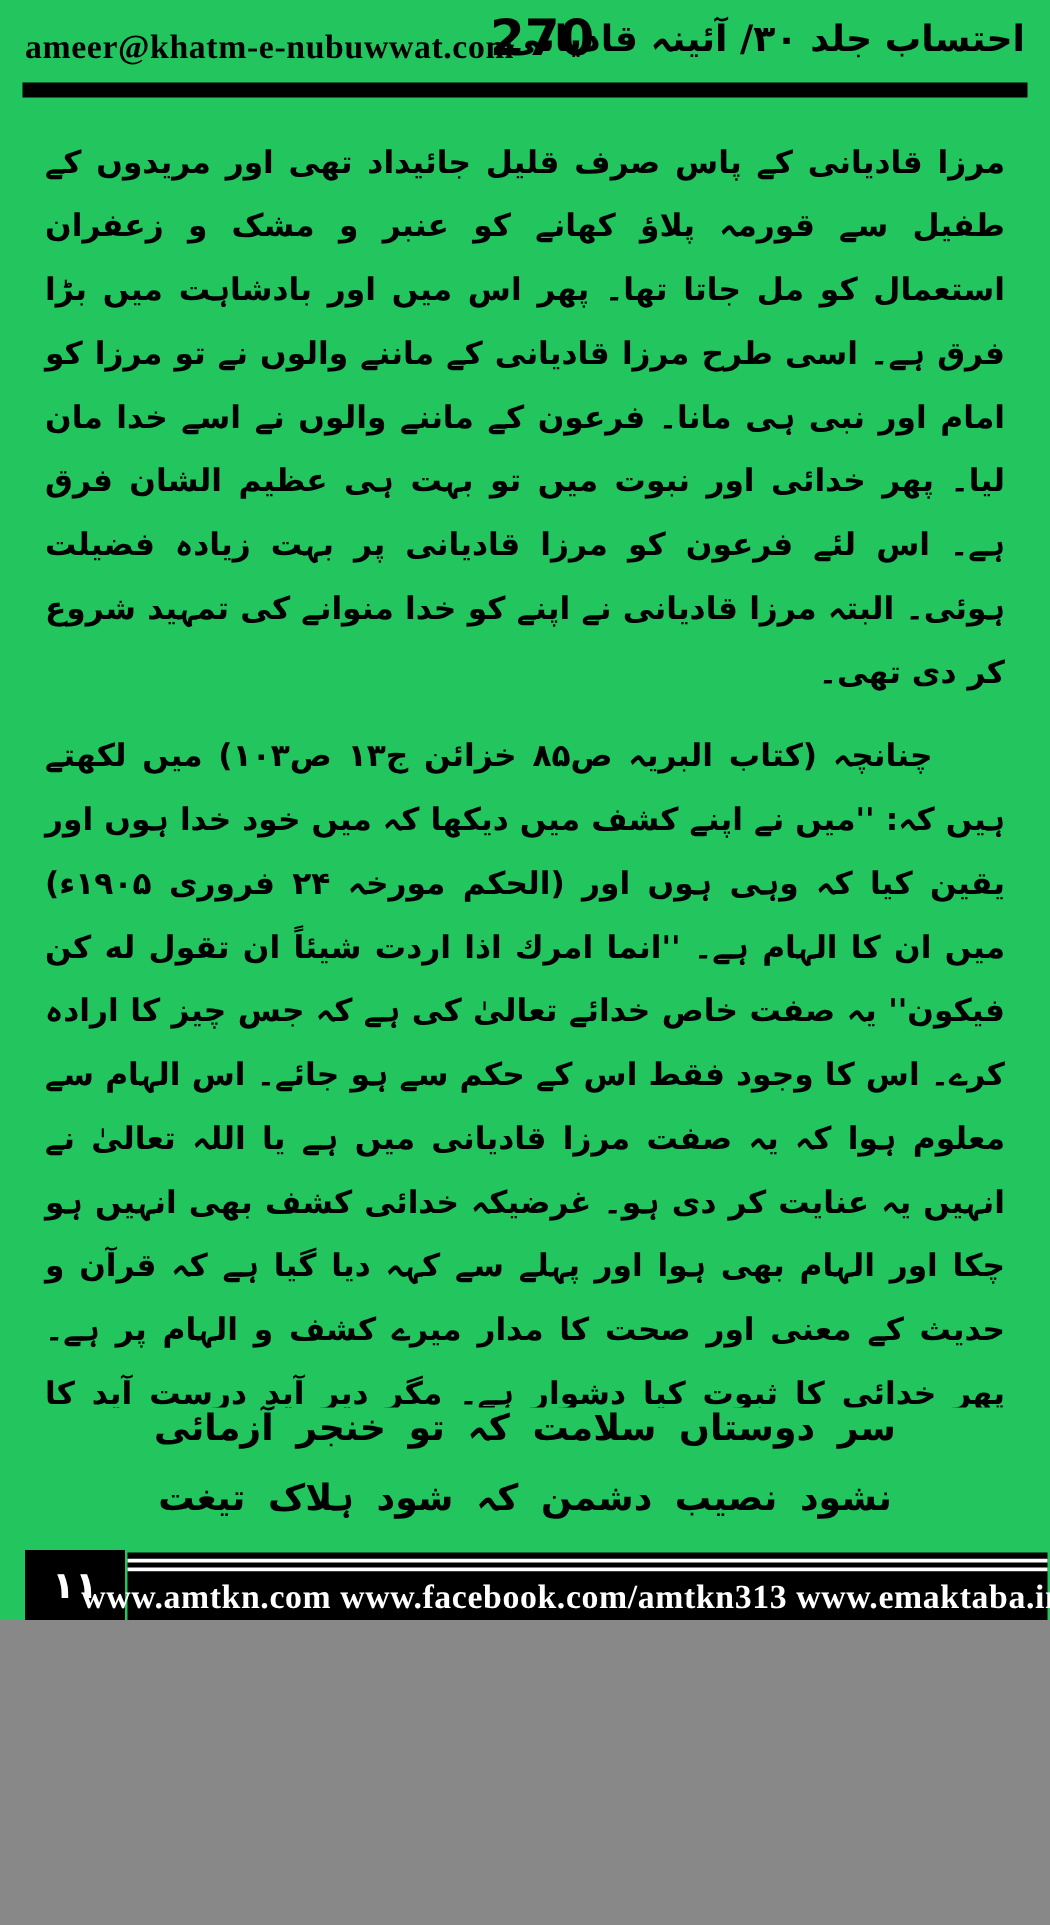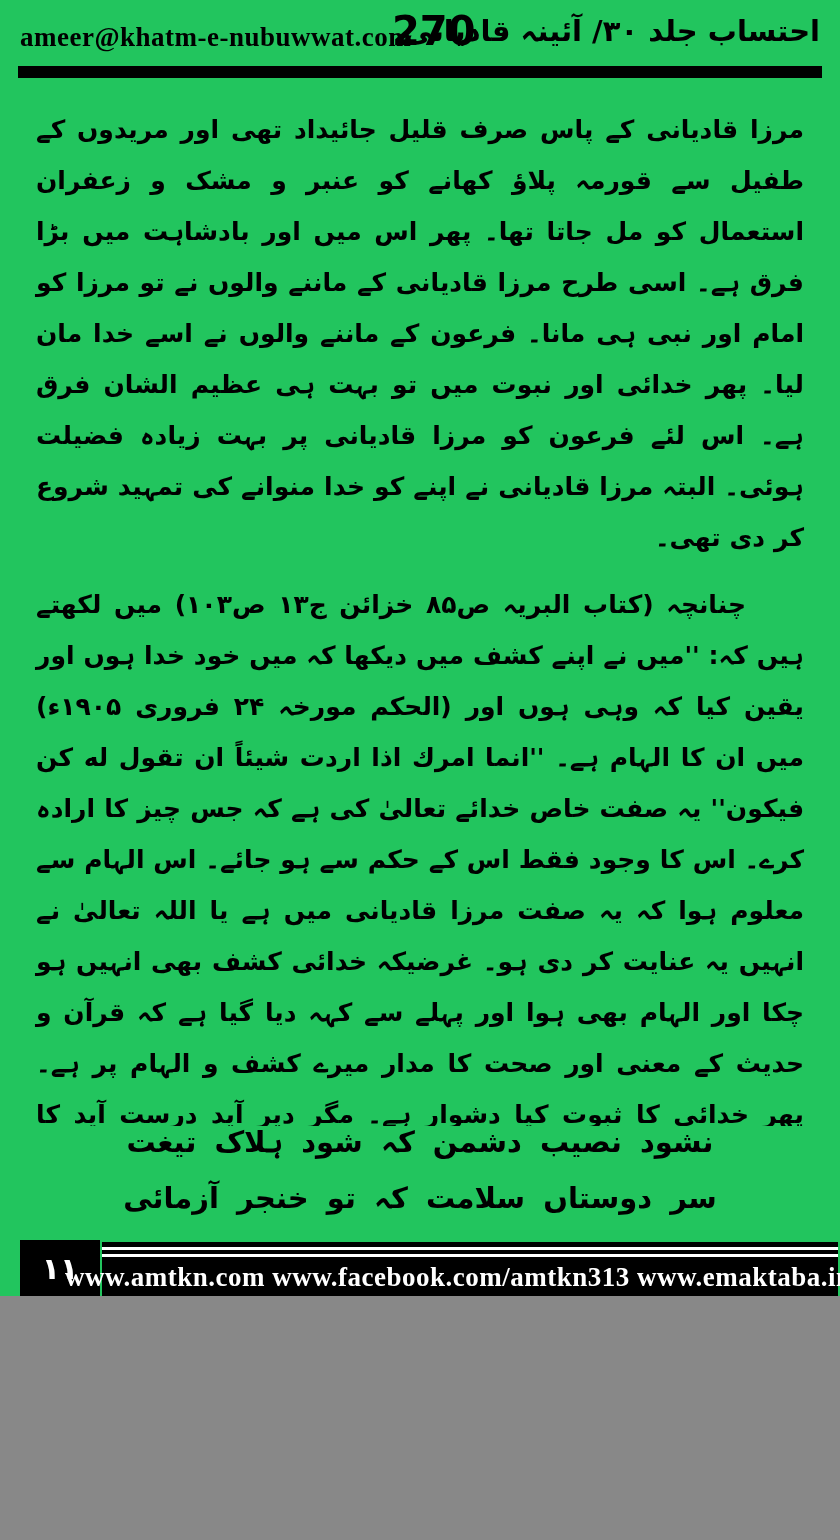--- a/index.html
+++ b/index.html
@@ -88,22 +88,22 @@
     <div class="hdr-title">احتساب جلد ۳۰/ آئینہ قادیانی</div>
   </div>
   <div class="hdr-rule"></div>
 
   <div class="bodytext">
     <p>مرزا قادیانی کے پاس صرف قلیل جائیداد تھی اور مریدوں کے طفیل سے قورمہ پلاؤ کھانے کو عنبر و مشک و زعفران استعمال کو مل جاتا تھا۔ پھر اس میں اور بادشاہت میں بڑا فرق ہے۔ اسی طرح مرزا قادیانی کے ماننے والوں نے تو مرزا کو امام اور نبی ہی مانا۔ فرعون کے ماننے والوں نے اسے خدا مان لیا۔ پھر خدائی اور نبوت میں تو بہت ہی عظیم الشان فرق ہے۔ اس لئے فرعون کو مرزا قادیانی پر بہت زیادہ فضیلت ہوئی۔ البتہ مرزا قادیانی نے اپنے کو خدا منوانے کی تمہید شروع کر دی تھی۔</p>
     <p class="indent">چنانچہ (کتاب البریہ ص۸۵ خزائن ج۱۳ ص۱۰۳) میں لکھتے ہیں کہ: ''میں نے اپنے کشف میں دیکھا کہ میں خود خدا ہوں اور یقین کیا کہ وہی ہوں اور (الحکم مورخہ ۲۴ فروری ۱۹۰۵ء) میں ان کا الہام ہے۔ ''انما امرك اذا اردت شیئاً ان تقول له كن فیكون'' یہ صفت خاص خدائے تعالیٰ کی ہے کہ جس چیز کا ارادہ کرے۔ اس کا وجود فقط اس کے حکم سے ہو جائے۔ اس الہام سے معلوم ہوا کہ یہ صفت مرزا قادیانی میں ہے یا اللہ تعالیٰ نے انہیں یہ عنایت کر دی ہو۔ غرضیکہ خدائی کشف بھی انہیں ہو چکا اور الہام بھی ہوا اور پہلے سے کہہ دیا گیا ہے کہ قرآن و حدیث کے معنی اور صحت کا مدار میرے کشف و الہام پر ہے۔ پھر خدائی کا ثبوت کیا دشوار ہے۔ مگر دیر آید درست آید کا مضمون پیش نظر رہا اور مریدین کے استقامت کا امتحان بھی درپیش ہوگا۔ اس لئے خدائی کا صریح دعویٰ ملتوی رہا۔ اگر کچھ دنوں عمر اور وفا کرتی تو یہ مرحلہ بھی طے ہو جاتا۔ اس میں شبہ نہیں کہ مرزا قادیانی نے بتدریج اپنے مراتب کو منایا۔ صرف ایک درجہ خدائی کا رہ گیا تھا کہ خود ہی خاک میں مل گئے۔ مریدوں کی حالت سے معلوم ہوتا ہے کہ وہ اسے بھی قبول کر لیتے اور قرآن مجید و حدیث شریف سے اسے ثابت کرنے کو موجود ہو جاتے۔ خیر یہ تو ہو گیا۔ اب اور سنئے۔ مرزا قادیانی اپنے عیش و عشرت اور امن و عافیت سے رہنے کو خدا کی تائید اور مدد بتا کر حضرت امام حسین کی مصیبت کو دکھا کر فخر کرنا چاہتے ہیں۔ اس کا جواب میں کیا دوں واقف کار انبیاء اور اولیاء کی مصیبتوں اور ان کے دشمنوں کی کامرانیوں سے واقف ہیں اور اب بھی منکرین اور مسلمین کی حالت معائنہ کر رہے ہیں۔ غضب ہے کہ ان امور سے چشم پوشی کر کے قرة العینین رسول الثقلین کی مذمت ہو رہی ہے اور اسلام کا دعویٰ ہے اور ان کے ماننے والے آنکھ بند کر کے انہیں فنا فی الرسول اور رسول مان رہے ہیں۔ (استغفر اللہ و نعوذ باللہ) حضرات! اگر محبت اہل بیت نہیں ہے تو ایمان ندارد، امت محمدیہ یقین کر لیں کہ معرکہ دشت کربلا عشق و محبت کا ایک تماشا تھا اور حضرت قرة العینین رسول الثقلین کو سید الشہداء کا مرتبہ دینا تھا۔ ایسے موقع پر عشاق کے زبان حال پر یہ شعر جاری ہوتا ہے</p>
   </div>
 
   <div class="poetry">
+    <div>سر دوستاں سلامت کہ تو خنجر آزمائی</div>
     <div>نشود نصیب دشمن کہ شود ہلاک تیغت</div>
-    <div>سر دوستاں سلامت کہ تو خنجر آزمائی</div>
   </div>
 
   <div class="ftr">
     <div class="ftr-pagebox">۱۱</div>
     <div class="ftr-bar">
       <div class="ftr-line l1"></div>
       <div class="ftr-line l2"></div>
       <div class="ftr-links">www.amtkn.com www.facebook.com/amtkn313 www.emaktaba.info</div>
     </div>
   </div>

